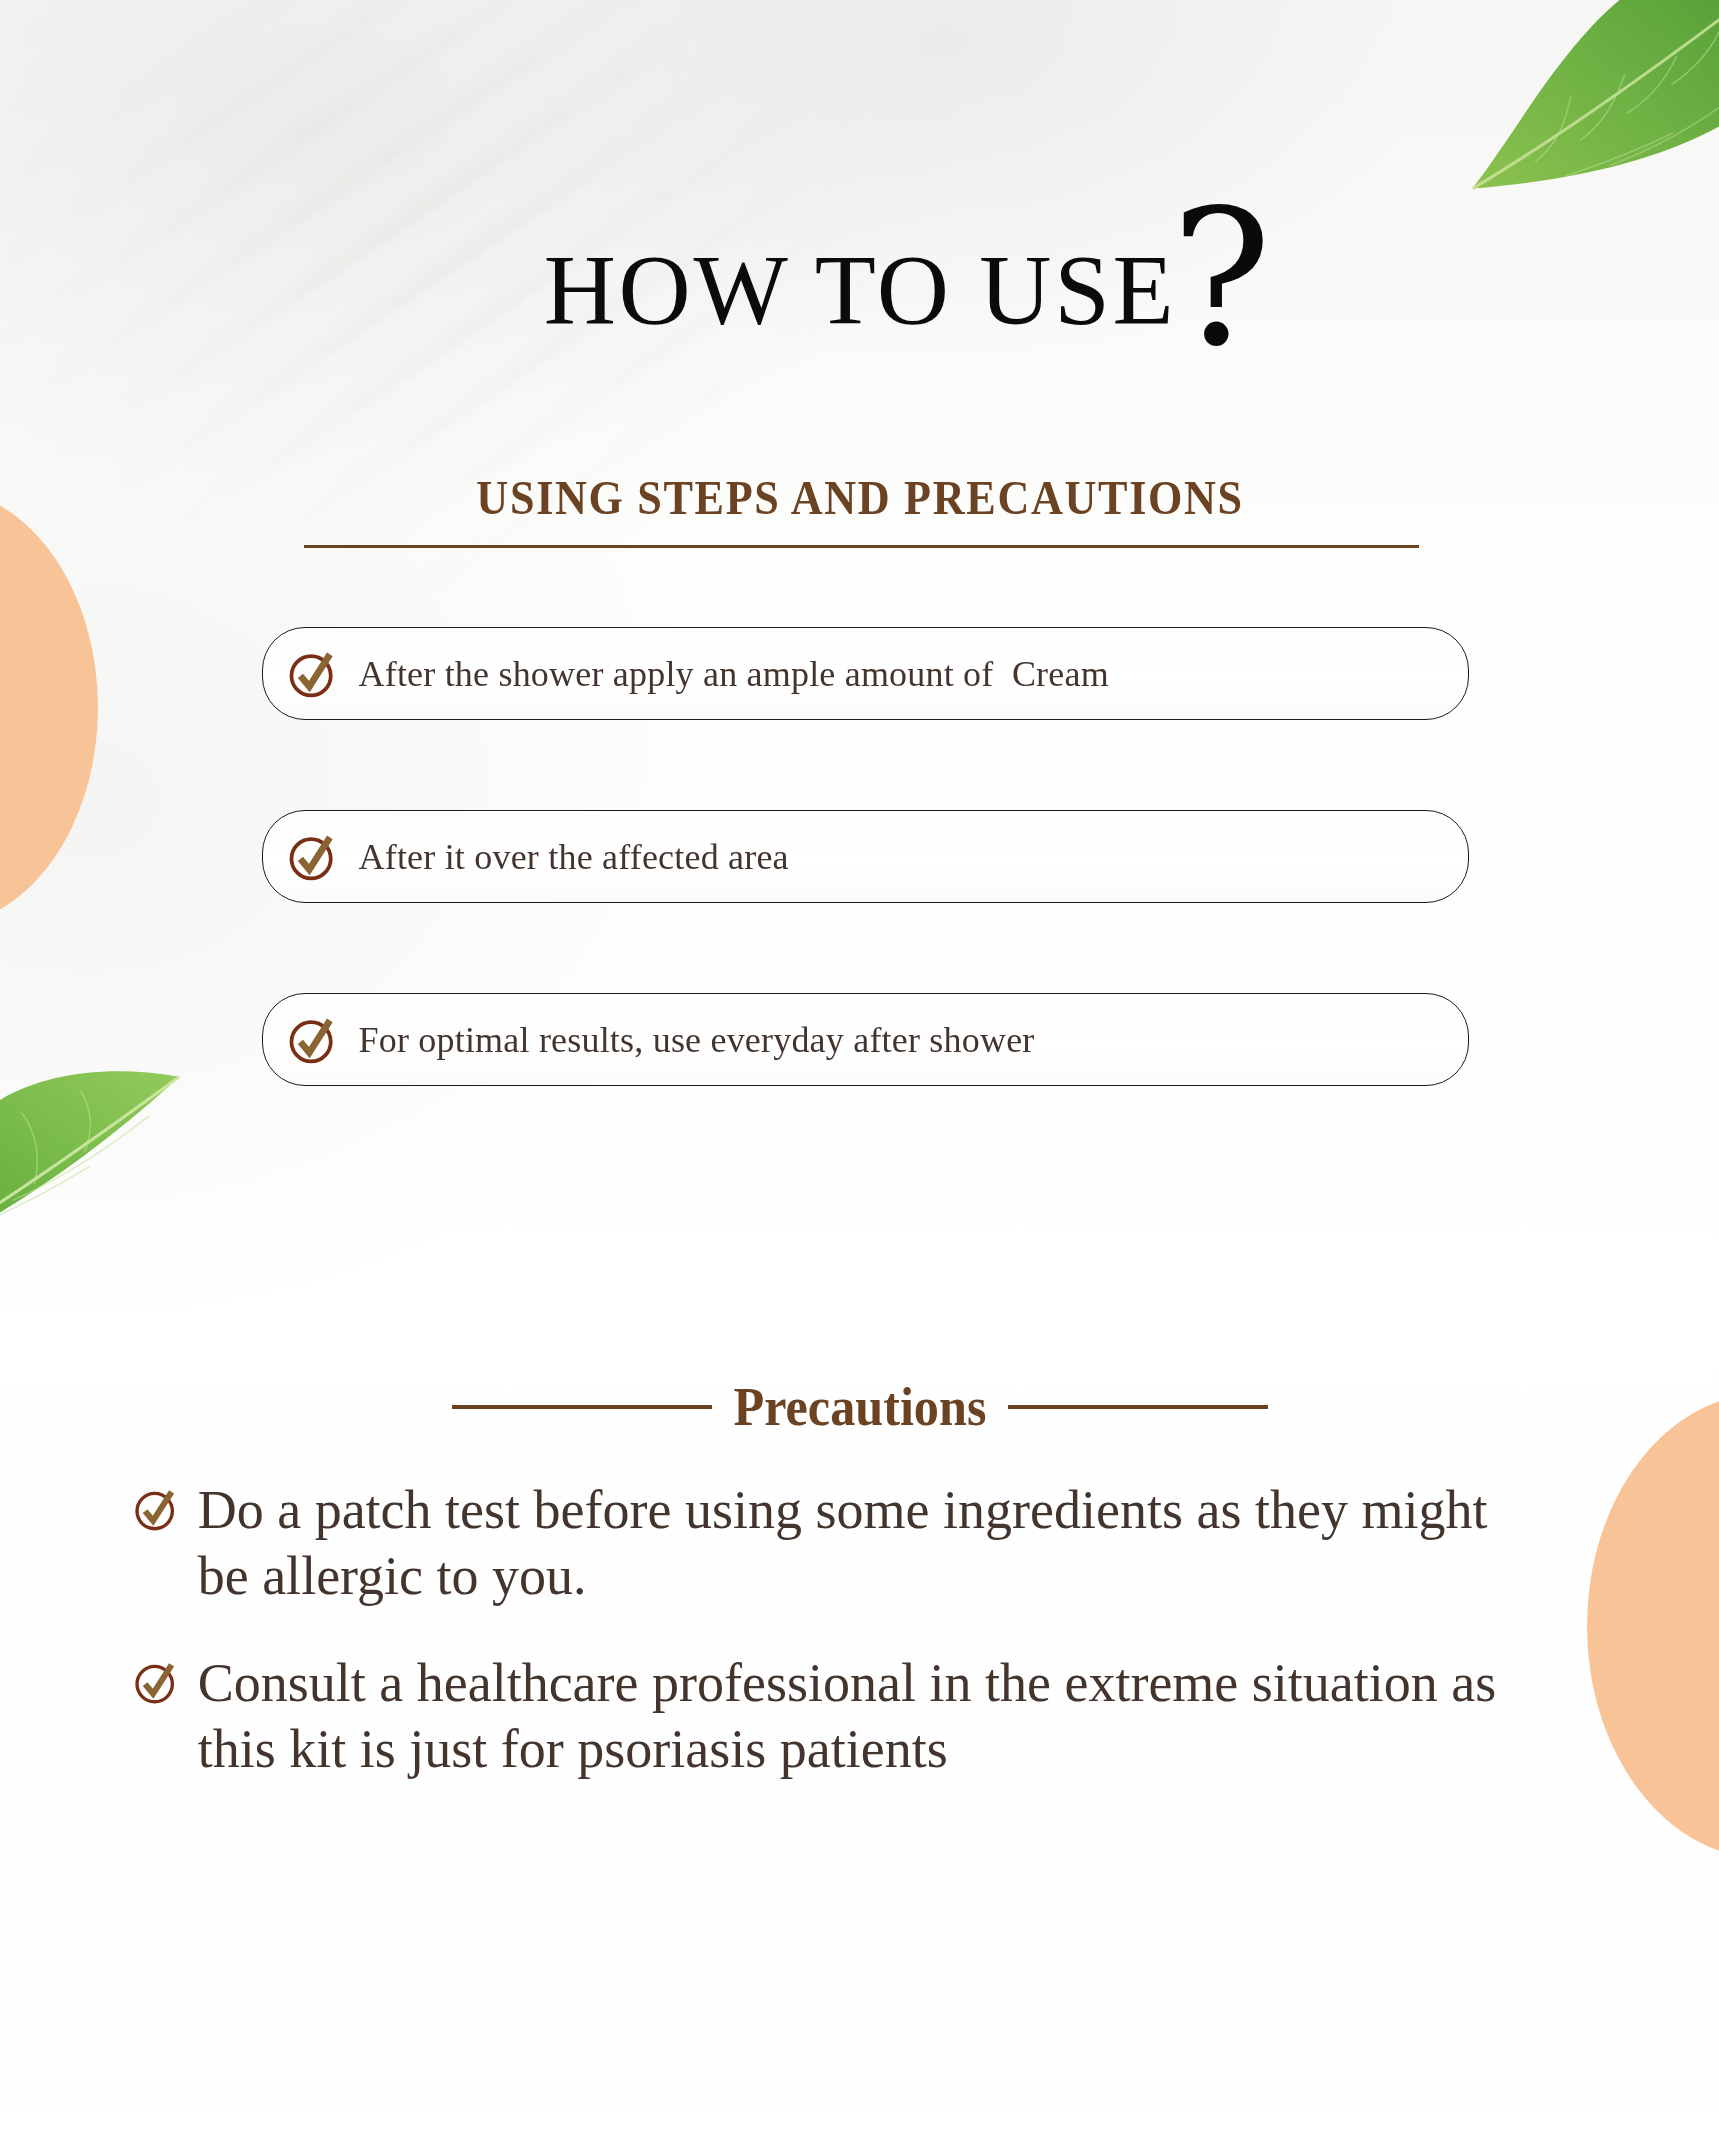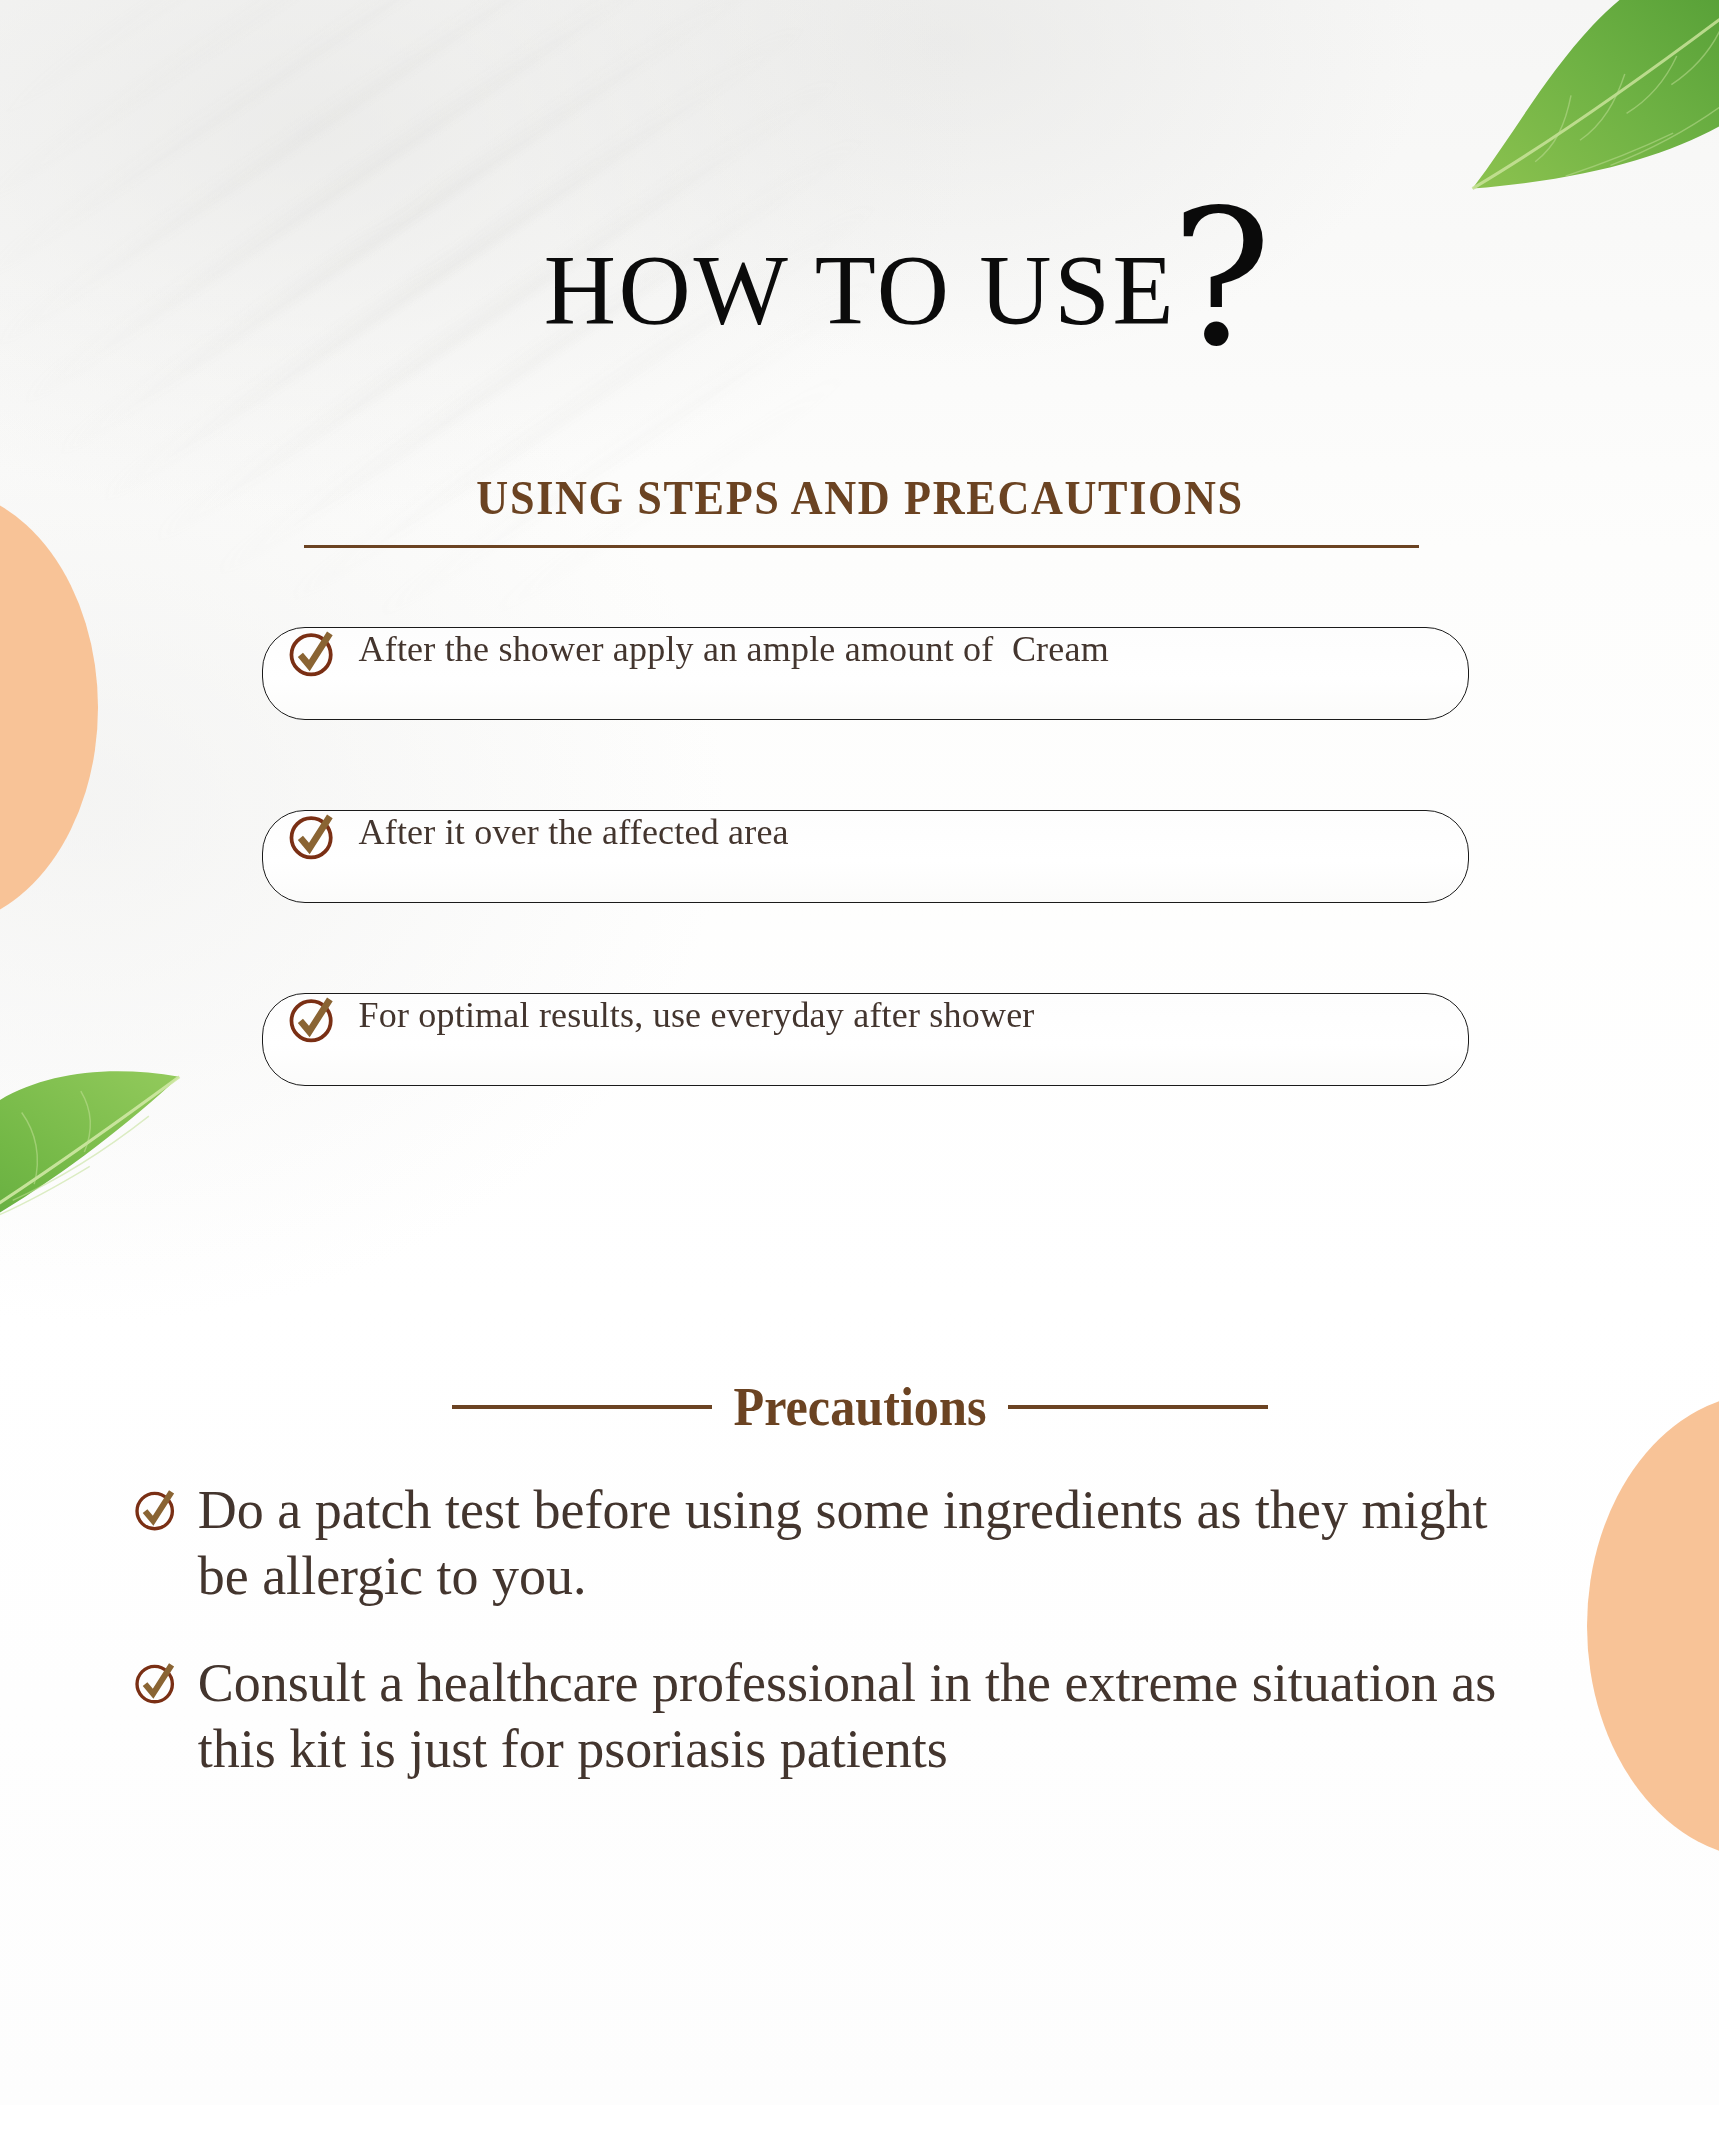--- a/index.html
+++ b/index.html
@@ -119,20 +119,21 @@
   }
   .step-pill {
     position: relative;
     box-sizing: border-box;
     height: 93px;
     margin-bottom: 90px;
     border: 1.8px solid #1b1b1b;
     border-radius: 43px;
     background: linear-gradient(180deg, #fdfdfd 0%, #ffffff 55%, #fbfbfa 100%);
     display: flex;
+    align-items: center;
     padding-left: 24px;
   }
   .step-pill:last-child { margin-bottom: 12px; }
   .check-icon { flex: 0 0 auto; width: 50px; height: 50px; display: block; }
   .step-text {
     margin-left: 21.5px;
     font-family: "Liberation Serif", "DejaVu Serif", serif;
     font-size: 36px;
     color: #43352e;
     letter-spacing: 0.2px;

